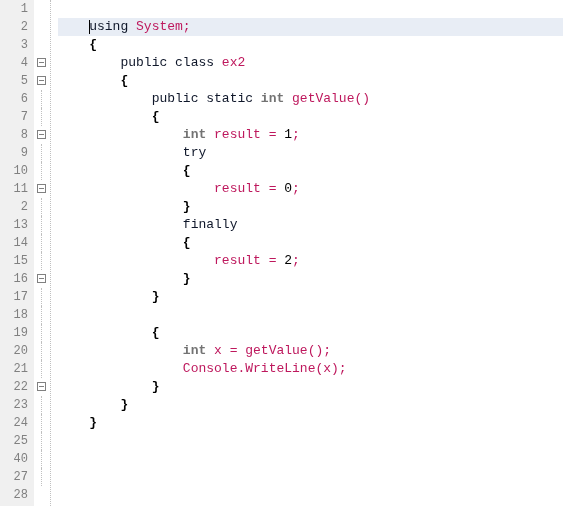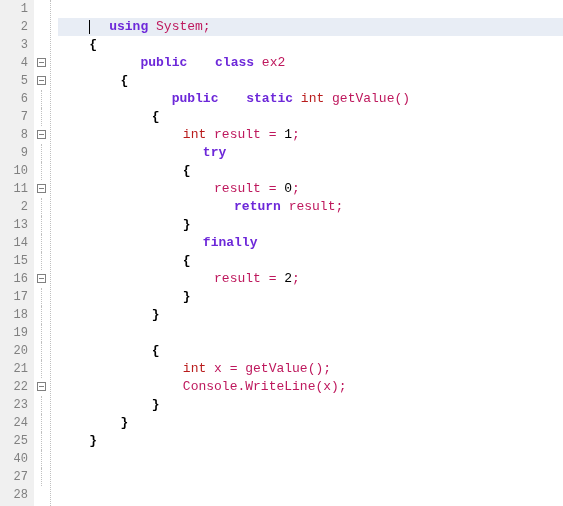--- a/index.html
+++ b/index.html
@@ -76,22 +76,22 @@
     background: #e8edf5;
   }
   .cursor {
     display: inline-block;
     width: 1px;
     height: 14px;
     background: #000;
     vertical-align: middle;
     margin-right: -1px;
   }
-  .kw { color: #6d28d9; font-weight: bold; padding-left: 20px; }
-  .type { color: #b91c1c; font-weight: normal; }
+  .kw { color: #0f172a; font-weight: normal; }
+  .type { color: #737373; font-weight: bold; }
   .punc { color: #000000; font-weight: bold; }
   .ident { color: #be185d; }
   .num { color: #000000; }
   .edge {
     position: absolute;
     left: 0;
     top: 0;
     bottom: 0;
     border-left: 1px dotted #c0c0c0;
   }
@@ -216,21 +216,20 @@
     <div class="line current">    <span class="cursor"></span><span class="kw">using</span><span class="ident"> System;</span></div>
     <div class="line">    <span class="punc">{</span></div>
     <div class="line">        <span class="kw">public</span><span class="kw"> class</span><span class="ident"> ex2</span></div>
     <div class="line">        <span class="punc">{</span></div>
     <div class="line">            <span class="kw">public</span><span class="kw"> static</span><span class="type"> int</span><span class="ident"> getValue()</span></div>
     <div class="line">            <span class="punc">{</span></div>
     <div class="line">                <span class="type">int</span><span class="ident"> result = </span><span class="num">1</span><span class="ident">;</span></div>
     <div class="line">                <span class="kw">try</span></div>
     <div class="line">                <span class="punc">{</span></div>
     <div class="line">                    <span class="ident">result = </span><span class="num">0</span><span class="ident">;</span></div>
-    <div class="line">                    <span class="kw">return</span><span class="ident"> result;</span></div>
     <div class="line">                <span class="punc">}</span></div>
     <div class="line">                <span class="kw">finally</span></div>
     <div class="line">                <span class="punc">{</span></div>
     <div class="line">                    <span class="ident">result = </span><span class="num">2</span><span class="ident">;</span></div>
     <div class="line">                <span class="punc">}</span></div>
     <div class="line">            <span class="punc">}</span></div>
     <div class="line"></div>
     <div class="line">            <span class="punc">{</span></div>
     <div class="line">                <span class="type">int</span><span class="ident"> x = getValue();</span></div>
     <div class="line">                <span class="ident">Console.WriteLine(x);</span></div>

